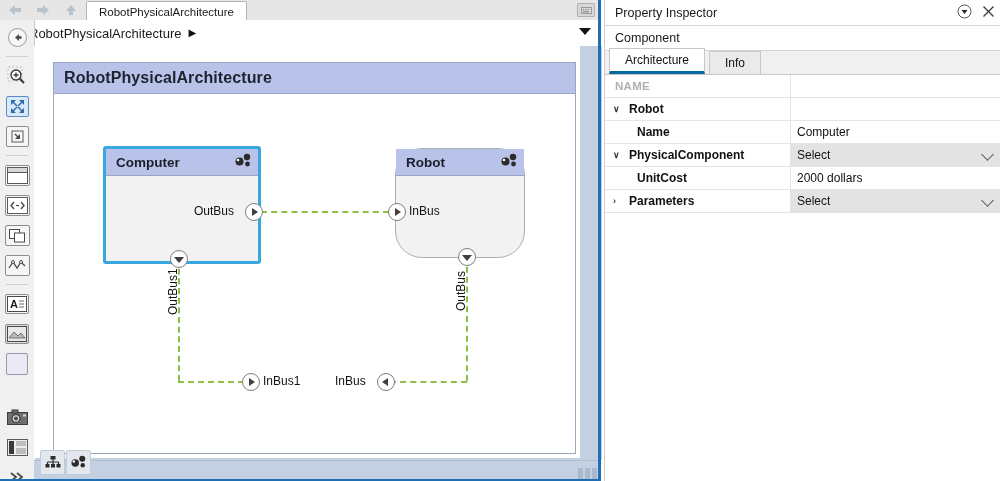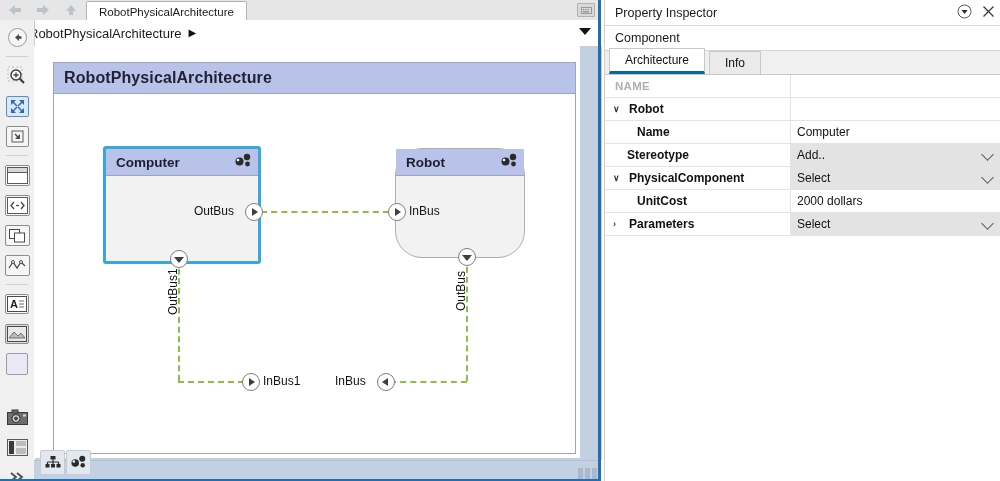--- a/index.html
+++ b/index.html
@@ -440,27 +440,20 @@
           <span>Robot</span>
         </div>
         <div class="gval"></div>
       </div>
 
       <div class="grow indent1">
         <div class="gname">Name</div>
         <div class="gval">Computer</div>
       </div>
 
-      <div class="grow indent0">
-        <div class="gname">Stereotype</div>
-        <div class="gval dropdown">
-          <span>Add..</span>
-          <span class="chev"></span>
-        </div>
-      </div>
 
       <div class="grow group">
         <div class="gname">
           <span class="twisty">∨</span>
           <span>PhysicalComponent</span>
         </div>
         <div class="gval dropdown">
           <span>Select</span>
           <span class="chev"></span>
         </div>

